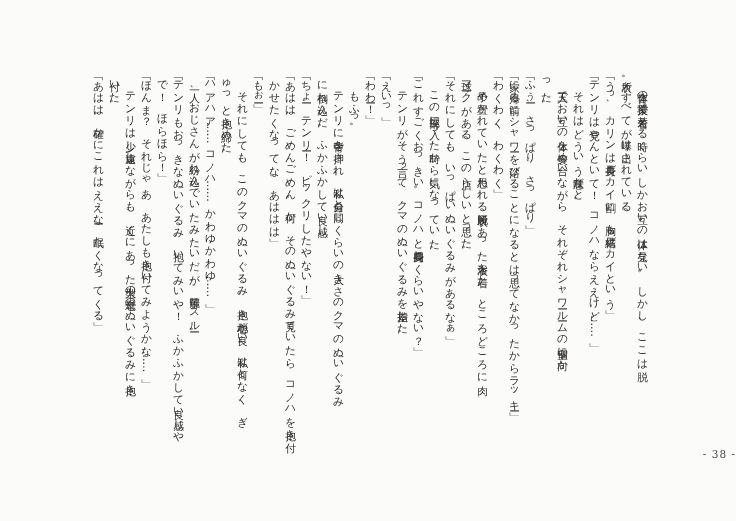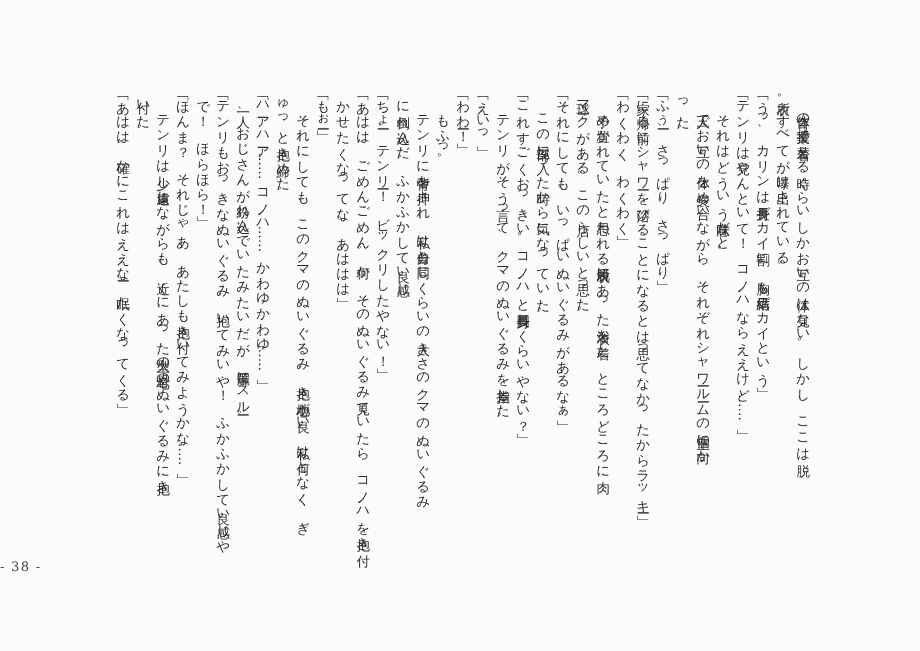--- a/index.html
+++ b/index.html
@@ -33,21 +33,21 @@
     white-space: nowrap;
   }
   .text-block p.indent {
     text-indent: 1em;
   }
   .page-number {
     position: absolute;
     left: 0;
     right: 0;
     top: 448px;
-    text-align: left;
+    text-align: right;
     color: #4a4846;
     font-size: 10.5px;
     letter-spacing: 1px;
   }
 </style>
 </head>
 <body>
 
 <div class="page">
   <div class="text-block">

